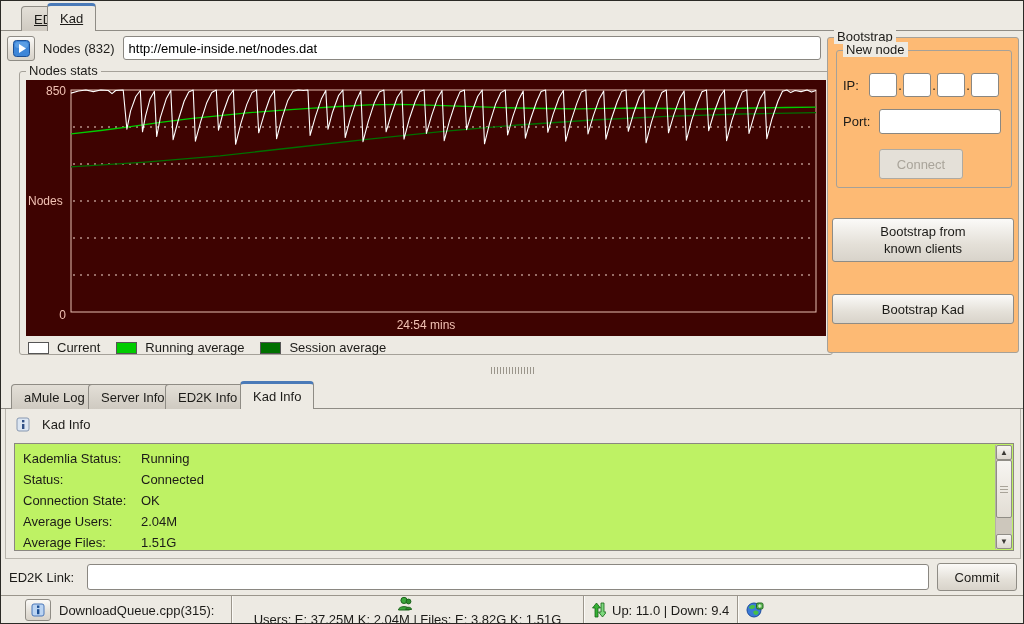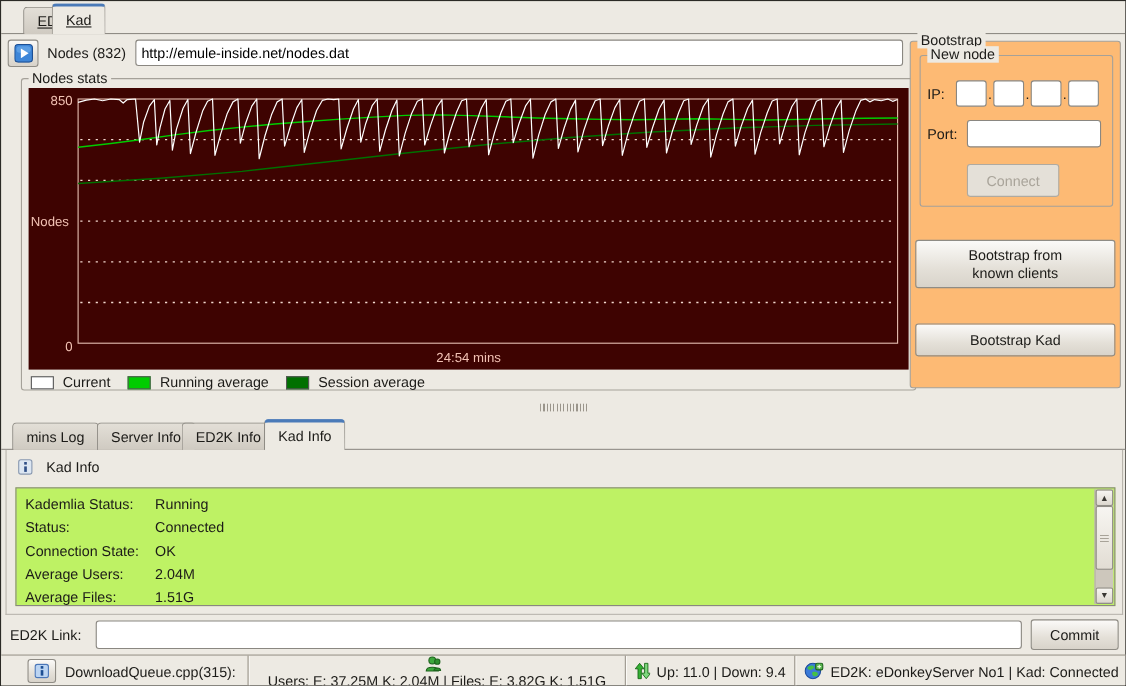--- a/index.html
+++ b/index.html
@@ -200,21 +200,21 @@
     </div>
   </div>
 </div>
 
 <div class="splitter">
   <div class="grip"></div>
 </div>
 
 <div class="tabstrip2">
   <div class="tab" style="left:10px;">
-    <span>mins Log</span>
+    <span>aMule Log</span>
   </div>
   <div class="tab" style="left:87px;">
     <span>Server Info</span>
   </div>
   <div class="tab" style="left:164px;">
     <span>ED2K Info</span>
   </div>
   <div class="tab active" style="left:239px;">
     <span>Kad Info</span>
   </div>
@@ -302,15 +302,14 @@
   <div class="seg s4">
     <span class="ic">
       <svg width="18" height="16" viewBox="0 0 18 16">
         <circle cx="8" cy="8" r="7" fill="#3A7AD8" stroke="#1C4C9C"></circle>
         <path d="M3 5 C5 2.5 8 2.5 9 4 C10 5.5 7 7 5.5 7 C4 7 3 6 3 5 Z" fill="#46C046"></path>
         <path d="M8 9 C10 8 13 9 12.5 11 C12 13 9 13.5 8 12 C7 10.8 7 9.6 8 9 Z" fill="#46C046"></path>
         <rect x="10.5" y="1" width="6.5" height="6" rx="1.5" fill="#59B54F" stroke="#1E641E"></rect>
         <path d="M12 4 h3.5 M13.8 2.3 v3.4" stroke="#E8F5E0" stroke-width="1.1"></path>
       </svg>
     </span>
-    <span>ED2K: eDonkeyServer No1 | Kad: Connected</span>
   </div>
 </div>
 
 </body></html>

